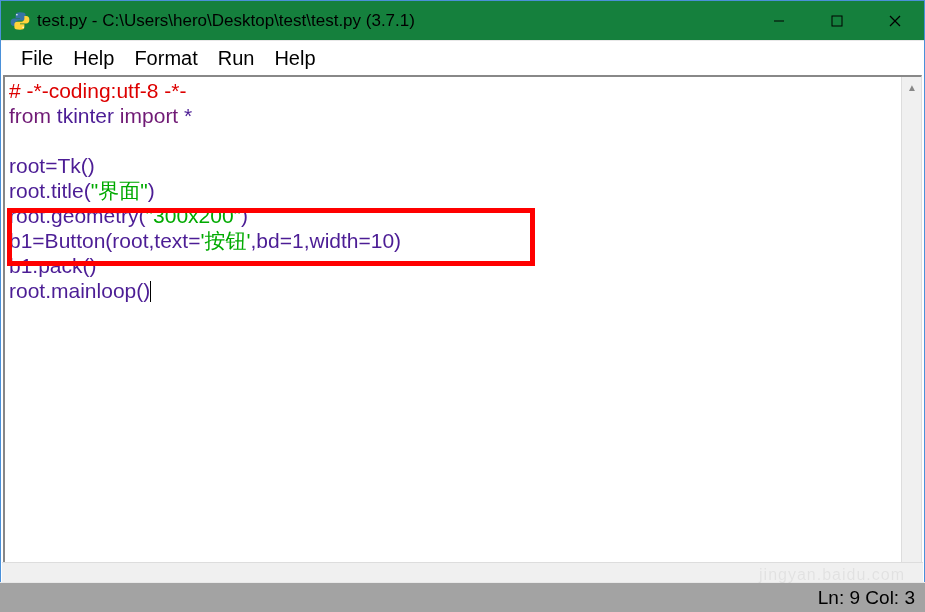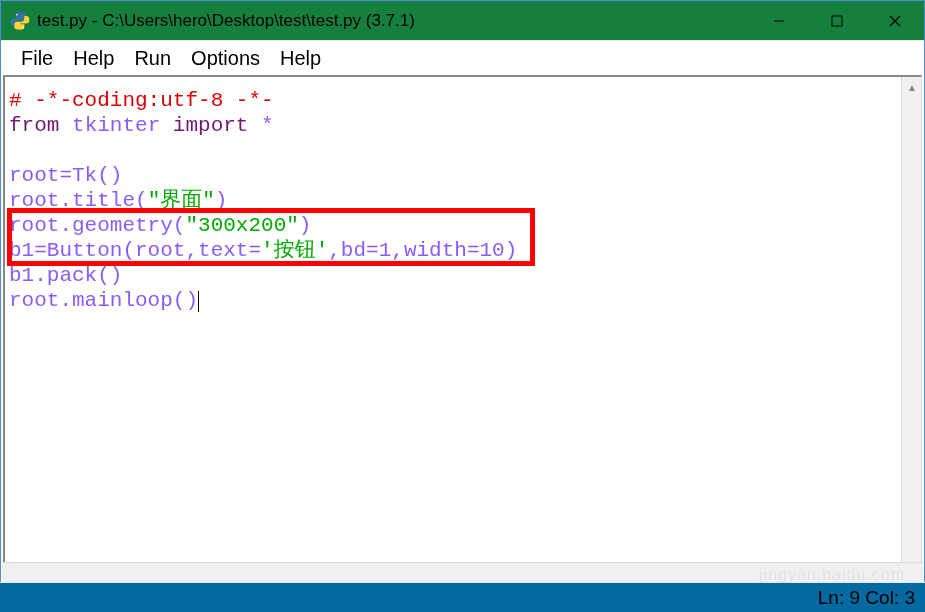--- a/index.html
+++ b/index.html
@@ -64,33 +64,33 @@
   .editor-wrap {
     position: relative;
     height: calc(612px - 40px - 34px - 30px);
     border-top: 2px solid #888;
     border-left: 2px solid #888;
     border-right: 1px solid #ddd;
     border-bottom: 1px solid #ddd;
     margin: 0 2px;
   }
   .editor {
-    font-family: Liberation Mono, monospace;
+    font-family: Liberation Sans, sans-serif;
     font-size: 21px;
     line-height: 25px;
-    padding: 11px 4px;
+    padding: 1px 4px;
     white-space: pre;
     position: relative;
     height: 100%;
     overflow: hidden;
   }
   .c-comment { color: #d00; }
   .c-keyword { color: #701a75; }
   .c-string  { color: #0a0; }
-  .c-normal  { color: #8b5cf6; }
+  .c-normal  { color: #4c1d95; }
   .highlight-box {
     position: absolute;
     border: 5px solid #f00;
     pointer-events: none;
   }
   .cursor {
     display: inline-block;
     width: 1px;
     height: 21px;
     background: #000;
@@ -126,21 +126,21 @@
     background: #f0f0f0;
     border-top: 1px solid #ddd;
     bottom: 30px;
   }
   .statusbar {
     position: absolute;
     bottom: 0;
     left: 0;
     right: 0;
     height: 30px;
-    background: #0369a1;
+    background: #a3a3a3;
     display: flex;
     align-items: center;
     justify-content: flex-end;
     padding-right: 10px;
     font-size: 19px;
     border-top: 1px solid #e8e8e8;
   }
   .watermark {
     position: absolute;
     right: 20px;
@@ -180,22 +180,22 @@
           <line x1="2" y1="2" x2="12" y2="12" stroke="#000" stroke-width="1.2"></line>
           <line x1="12" y1="2" x2="2" y2="12" stroke="#000" stroke-width="1.2"></line>
         </svg>
     </div>
   </div>
 </div>
 
 <div class="menubar">
   <span class="menuitem">File</span>
   <span class="menuitem">Help</span>
+  <span class="menuitem">Format</span>
   <span class="menuitem">Run</span>
-  <span class="menuitem">Options</span>
   <span class="menuitem">Help</span>
 </div>
 
 <div class="editor-wrap">
   <div class="editor" id="editor"><div><span class="c-comment"># -*-coding:utf-8 -*-</span></div><div><span class="c-keyword">from</span><span class="c-normal"> tkinter </span><span class="c-keyword">import</span><span class="c-normal"> *</span></div><div>&nbsp;</div><div><span class="c-normal">root=Tk()</span></div><div><span class="c-normal">root.title(</span><span class="c-string">"界面"</span><span class="c-normal">)</span></div><div><span class="c-normal">root.geometry(</span><span class="c-string">"300x200"</span><span class="c-normal">)</span></div><div><span class="c-normal">b1=Button(root,text=</span><span class="c-string">'按钮'</span><span class="c-normal">,bd=1,width=10)</span></div><div><span class="c-normal">b1.pack()</span></div><div><span class="c-normal">root.mainloop()</span><span class="cursor"></span></div></div>
   <div class="highlight-box" id="hlbox" style="left: 2px; top: 131px; width: 528px; height: 58px;"></div>
   <div class="scrollbar-v">
     <div class="arrow up">▲</div>
     <div class="arrow down">▼</div>
   </div>

